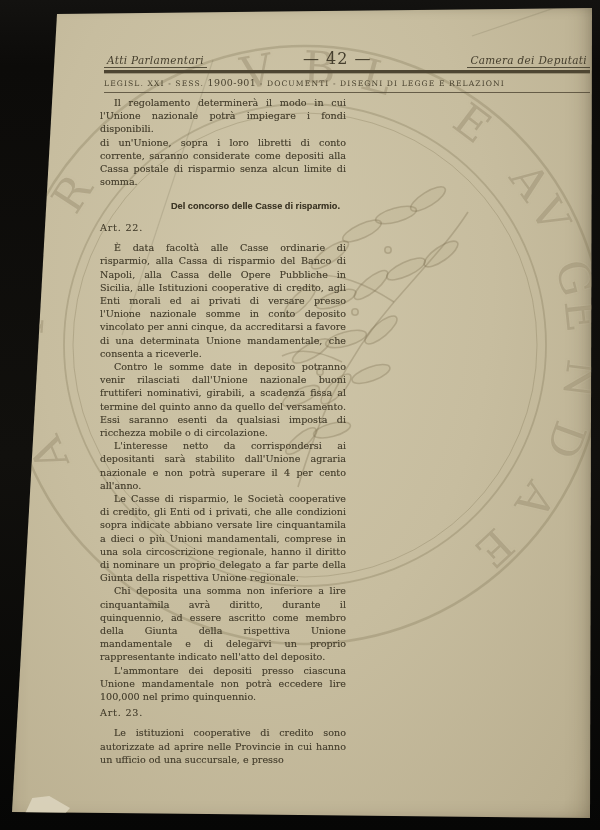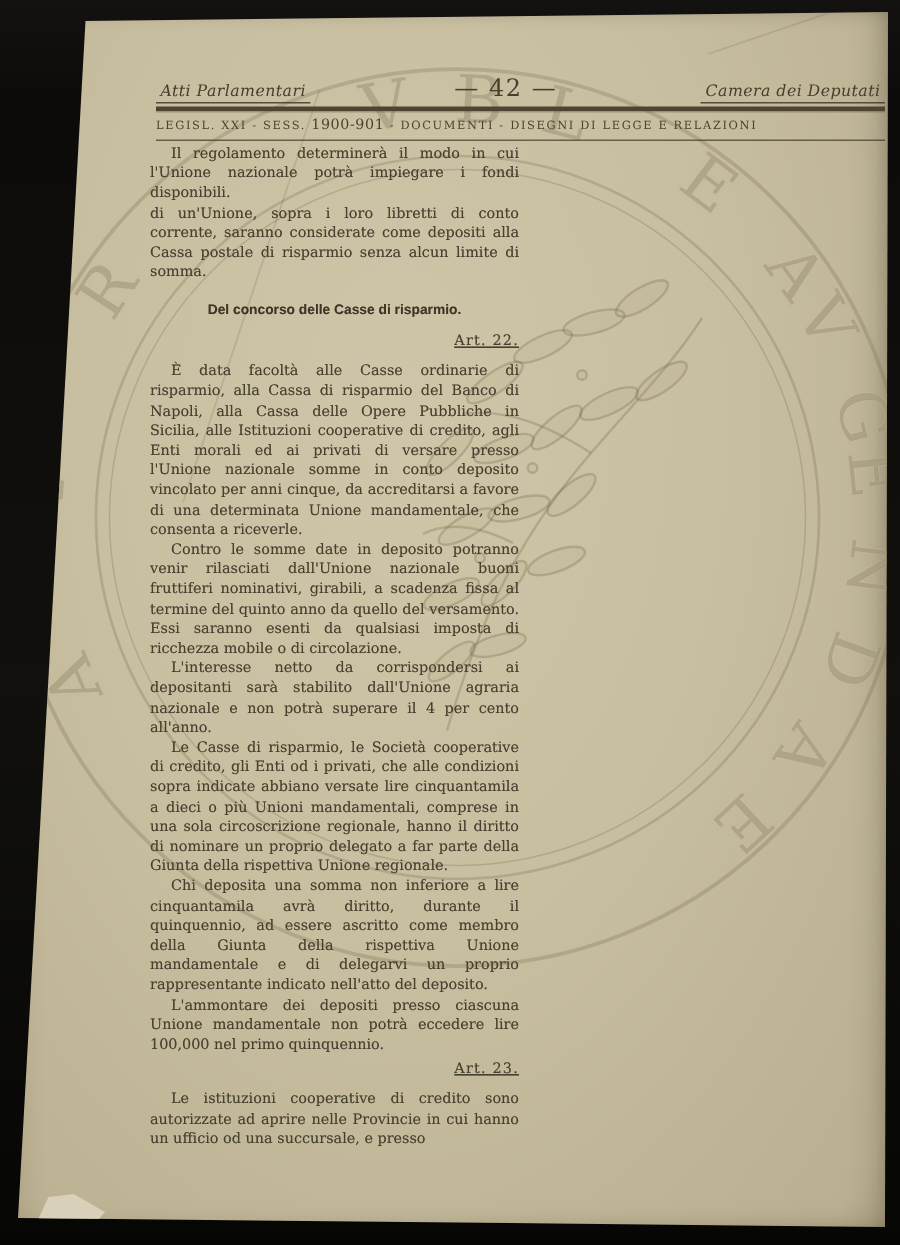--- a/index.html
+++ b/index.html
@@ -44,24 +44,24 @@
   
   .text-col{
     position:absolute;left:100px;top:96px;width:246px;
     font-size:9.6px;line-height:13.2px;color:#46402f;
     text-shadow:0 0 .4px rgba(70,60,40,.45);
   }
   .blk{text-align:justify;}
   .blk.indent{text-indent:14px;}
   .blk.heading{
     font-family:"Liberation Sans",sans-serif;font-weight:bold;
-    font-size:9.2px;line-height:12.5px;text-align:center;
+    font-size:9.2px;line-height:12.5px;text-align:right;
     margin:12px 6px 8px;color:#3c3626;text-indent:0;
   }
-  .blk.article{text-align:right;margin:3px 0 7px;letter-spacing:.8px;text-indent:0;text-decoration:underline;}
+  .blk.article{text-align:left;margin:3px 0 7px;letter-spacing:.8px;text-indent:0;}
   
   .corner-chip{
     position:absolute;left:24px;top:796px;width:46px;height:20px;
     background:#d9d2ba;
     clip-path:polygon(0 100%, 18% 10%, 55% 0, 100% 60%, 85% 100%);
     opacity:.95;
   }
 </style>
 </head>
 <body>

